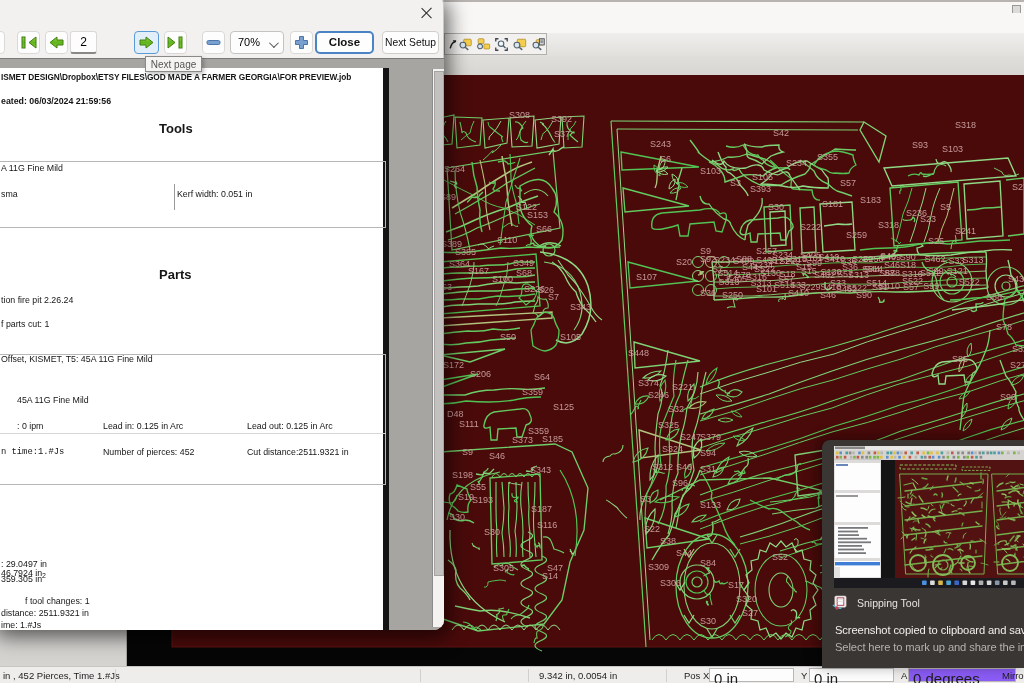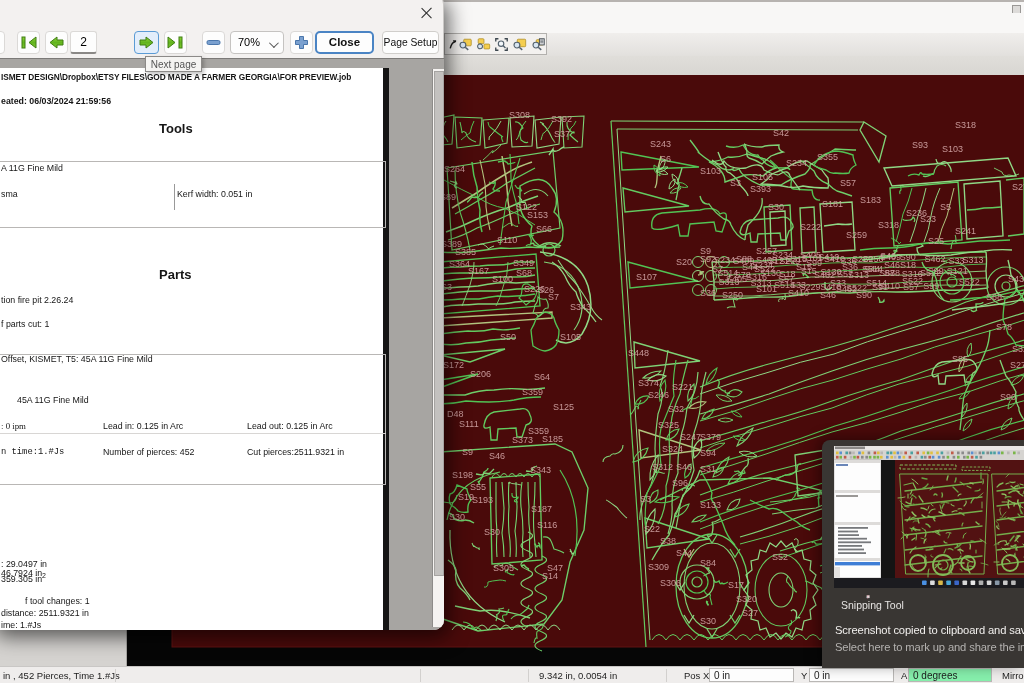--- a/index.html
+++ b/index.html
@@ -16,21 +16,21 @@
 #ztools { left:444px; top:33px; width:103px; height:22px; background:#f3f1ef; border:1px solid #b2b0ad; }
 .zic { position:absolute; top:3px; width:17px; height:15px; }
 #corner-mark { left:1012px; top:5px; width:9px; height:8px; border:1px solid #9a9896; border-bottom:none; background:#dddbd9;}
 
 
 #canvas { left:0; top:75px; width:1024px; height:591px; background:#000; }
 
 
 #status { left:0; top:666px; width:1024px; height:17px; background:#efedec; border-top:1px solid #c9c7c5; font-size:9.5px; color:#1c1c1c; }
 #status .t { position:absolute; top:3px; white-space:nowrap; }
-.sbox { position:absolute; top:1px; height:14px; background:#fdfdfd; border:1px solid #b9b7b5; font-size:10px; color:#1c1c1c; padding:1px 0 0 4px; }
+.sbox { position:absolute; top:1px; height:14px; background:#fdfdfd; border:1px solid #b9b7b5; font-size:15px; color:#1c1c1c; padding:1px 0 0 4px; }
 
 
 #dlg { left:-10px; top:-6px; width:454px; height:636px; background:#f3f1f0;
   border-radius:10px; box-shadow:5px 7px 20px rgba(0,0,0,0.6); border:1px solid #c9c7c5; }
 #dlg-close { position:absolute; right:10px; top:12px; width:12px; height:12px; }
 #dlg-close:before, #dlg-close:after { content:""; position:absolute; left:5px; top:-1px; width:1.3px; height:14px; background:#2b2b2b; }
 #dlg-close:before { transform:rotate(45deg); } #dlg-close:after { transform:rotate(-45deg); }
 #dlg-toolbar { position:absolute; left:0; top:36px; width:100%; height:27px; }
 .tbtn { position:absolute; top:0; height:23px; background:#fdfdfd; border:1px solid #dbd9d7; border-radius:4px; display:flex; align-items:center; justify-content:center; }
 .tbtn.hl { background:#e3eefb; border:1.5px solid #5b9bd5; }
@@ -48,21 +48,21 @@
 #pgc .hd { font-weight:bold; font-size:13px; }
 #vsb { position:absolute; left:441px; top:10px; width:12px; height:558px; background:#f5f3f1; border-left:1px solid #8d8b89; }
 #vsb .th { position:absolute; left:1px; top:2px; width:10px; height:505px; background:#c3c1bf; border:1px solid #a5a3a1; }
 
 
 #tip { left:145px; top:56px; width:57px; height:16px; background:#f5f4f2; border:1px solid #8c8a88; box-shadow:2px 2px 4px rgba(0,0,0,0.25); font-size:10px; color:#555; text-align:center; padding-top:2px; z-index:40; }
 
 
 #snip { left:822px; top:440px; width:202px; height:228px; background:#393633; border-radius:8px 0 0 0; box-shadow:-4px -2px 14px rgba(0,0,0,0.4); z-index:50; color:#eee; }
 #thumb { position:absolute; left:12px; top:6px; width:190px; height:146px; }
-#sniprow { position:absolute; left:10px; top:155px; height:16px; display:flex; align-items:center;flex-direction:column; }
+#sniprow { position:absolute; left:10px; top:155px; height:16px; display:flex; align-items:center; }
 #sniprow .txt { font-size:10.5px; color:#e6e4e2; margin-left:9px; }
 #snipmsg1 { position:absolute; left:13px; top:184px; font-size:11.2px; letter-spacing:-0.12px; color:#f2f0ee; white-space:nowrap; }
 #snipmsg2 { position:absolute; left:13px; top:201px; font-size:11.2px; letter-spacing:-0.12px; color:#b4b2b0; white-space:nowrap; }
 </style>
 </head>
 <body>
 <div id="app">
 
   <div class="abs" id="topline"></div>
   <div class="abs" id="topband"></div>
@@ -628,21 +628,21 @@
     <div style="position:absolute; left:115px; top:2px; width:1px; height:13px; background:#d2d0ce;"></div>
     <div style="position:absolute; left:420px; top:2px; width:1px; height:13px; background:#d2d0ce;"></div>
     <div style="position:absolute; left:528px; top:2px; width:1px; height:13px; background:#d2d0ce;"></div>
     <div style="position:absolute; left:666px; top:2px; width:1px; height:13px; background:#d2d0ce;"></div>
     <div class="t" style="left:539px;">9.342 in, 0.0054 in</div>
     <div class="t" style="left:684px;">Pos X</div>
     <div class="sbox" style="left:709px; width:85px;">0 in</div>
     <div class="t" style="left:801px;">Y</div>
     <div class="sbox" style="left:809px; width:85px;">0 in</div>
     <div class="t" style="left:901px;">A</div>
-    <div class="sbox" style="left:908px; width:84px; background:#86efac;">0 degrees</div>
+    <div class="sbox" style="left:908px; width:108px; background:#8b5cf6;">0 degrees</div>
     <div class="t" style="left:1002px;">Mirro</div>
   </div>
 
   <div class="abs" id="dlg">
     <div id="dlg-close"></div>
     <div id="dlg-toolbar">
       <div class="tbtn" style="left:2px; width:12px;"></div>
       <div class="tbtn" style="left:26px; width:23px;">
           <svg class="garr" viewBox="0 0 17 15" xmlns="http://www.w3.org/2000/svg">
             <defs>
@@ -699,46 +699,46 @@
             <rect x="1" y="5.5" width="13" height="4" rx="1.6" fill="#7aa0cf" stroke="#4a76ab" stroke-width="1"></rect>
           </svg>
         </div>
       <div id="combo">70%</div>
       <div class="tbtn" style="left:299px; width:23px;">
           <svg width="15" height="15" viewBox="0 0 15 15" xmlns="http://www.w3.org/2000/svg">
             <path d="M5.5 1.5 h4 v4 h4 v4 h-4 v4 h-4 v-4 h-4 v-4 h4 Z" fill="#7aa0cf" stroke="#4a76ab" stroke-width="1"></path>
           </svg>
         </div>
       <div id="closebtn">Close</div>
-      <div id="pagesetup">Page Setup</div>
+      <div id="pagesetup">Next Setup</div>
     </div>
     <div id="preview">
       <div id="page">
         <div id="pgc">
             <div class="ln" style="left:0; top:4px; font-weight:bold; font-size:8.3px; letter-spacing:-0.06px;">ISMET DESIGN\Dropbox\ETSY FILES\GOD MADE A FARMER GEORGIA\FOR PREVIEW.job</div>
             <div class="ln" style="left:0px; top:28px; font-weight:bold;">eated: 06/03/2024 21:59:56</div>
             <div class="ln hd" style="left:158px; top:53px;">Tools</div>
             <div class="bx" style="left:-10px; top:93px; width:395px; height:67px;"></div>
             <div class="ln" style="left:0px; top:95px;">A 11G Fine Mild</div>
             <div class="ln" style="left:0px; top:121px;">sma</div>
             <div class="ln" style="left:176px; top:121px;">Kerf width: 0.051 in</div>
             <div class="abs" style="left:173px; top:116px; width:1px; height:26px; background:#999;"></div>
             <div class="ln hd" style="left:158px; top:199px;">Parts</div>
             <div class="ln" style="left:0px; top:227px;">tion fire pit 2.26.24</div>
             <div class="ln" style="left:0px; top:251px;">f parts cut: 1</div>
             <div class="bx" style="left:-10px; top:286px; width:395px; height:131px;"></div>
             <div class="ln" style="left:0px; top:286px;">Offset, KISMET, T5: 45A 11G Fine Mild</div>
             <div class="ln" style="left:0px; top:327px;padding-left:16px;">45A 11G Fine Mild</div>
-            <div class="ln" style="left:0px; top:353px;font-family:Liberation Serif, serif;">: 0 ipm</div>
+            <div class="ln" style="left:16px; top:353px;">: 0 ipm</div>
             <div class="ln" style="left:102px; top:353px;">Lead in: 0.125 in Arc</div>
             <div class="ln" style="left:246px; top:353px;">Lead out: 0.125 in Arc</div>
             <div class="abs" style="left:-10px; top:365px; width:395px; height:1px; background:#d8d6d4;"></div>
             <div class="ln" style="left:0px; top:379px;font-family:Liberation Mono, monospace;">n time:1.#Js</div>
             <div class="ln" style="left:102px; top:379px;">Number of pierces: 452</div>
-            <div class="ln" style="left:246px; top:379px;">Cut pierces:2511.9321 in</div>
+            <div class="ln" style="left:246px; top:379px;">Cut distance:2511.9321 in</div>
             <div class="ln" style="left:0px; top:500px;">46.7924 in</div>
             <div class="ln" style="left:0px; top:491px;">: 29.0497 in</div>
             <div class="ln" style="left:0px; top:504px;">359.305 in<span style="font-size:7px; vertical-align:4px;">2</span></div>
             <div class="ln" style="left:0px; top:528px;margin-left:24px;">f tool changes: 1</div>
             <div class="ln" style="left:0px; top:540px;">distance: 2511.9321 in</div>
             <div class="ln" style="left:0px; top:552px;">ime: 1.#Js</div>
           </div>
       </div>
       <div id="vsb">
           <div class="th"></div>

